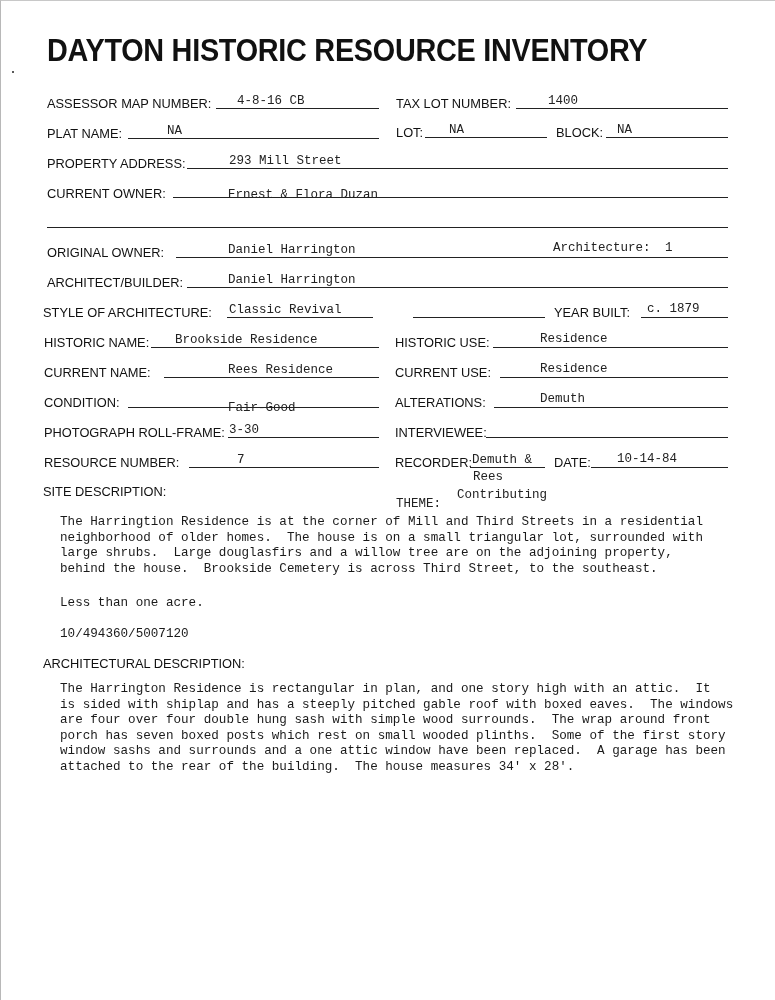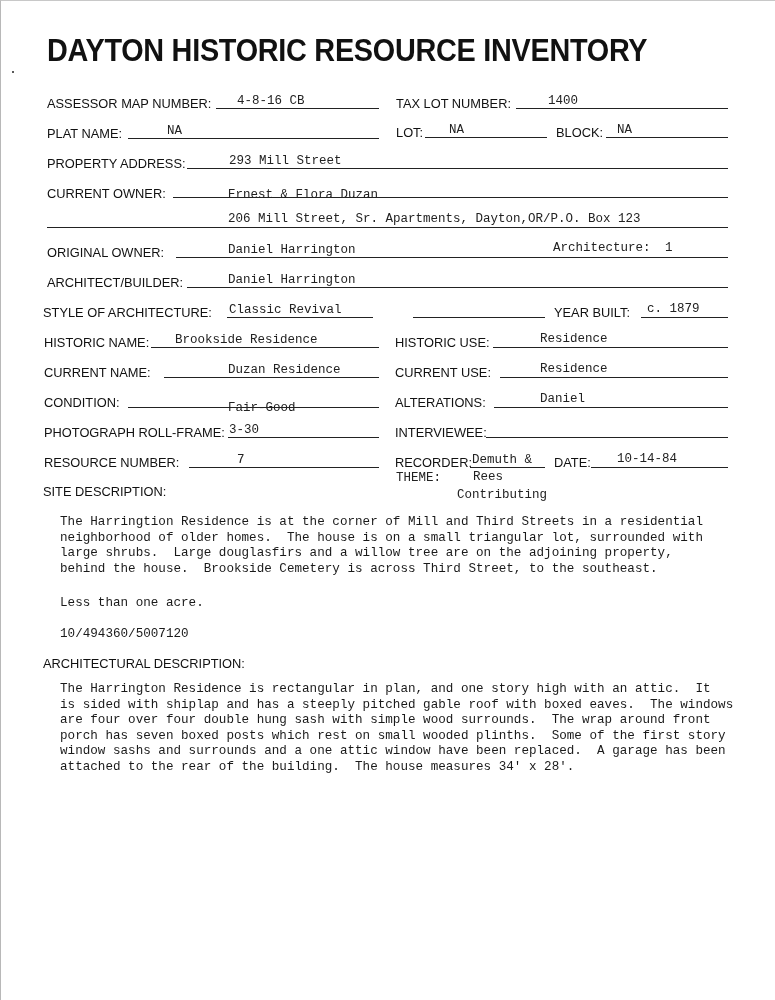--- a/index.html
+++ b/index.html
@@ -48,21 +48,20 @@
 
   <div class="lbl" style="left:46px;top:155px">PROPERTY ADDRESS:</div>
   <div class="rule" style="left:186px;width:541px;top:167px"></div>
   <div class="val" style="left:228px;top:153px">293 Mill Street</div>
 
   <div class="lbl" style="left:46px;top:185px">CURRENT OWNER:</div>
   <div class="rule" style="left:172px;width:555px;top:196px"></div>
   <div class="val" style="left:227px;top:187px">Ernest &amp; Flora Duzan</div>
 
   <div class="rule" style="left:46px;width:681px;top:226px"></div>
-  <div class="val" style="left:227px;top:211px">206 Mill Street, Sr. Apartments, Dayton,OR/P.O. Box 123</div>
 
   <div class="lbl" style="left:46px;top:244px">ORIGINAL OWNER:</div>
   <div class="rule" style="left:175px;width:552px;top:256px"></div>
   <div class="val" style="left:227px;top:242px">Daniel Harrington</div>
   <div class="val" style="left:552px;top:240px">Architecture:</div>
   <div class="val" style="left:664px;top:240px">1</div>
 
   <div class="lbl" style="left:46px;top:274px">ARCHITECT/BUILDER:</div>
   <div class="rule" style="left:186px;width:541px;top:286px"></div>
   <div class="val" style="left:227px;top:272px">Daniel Harrington</div>
@@ -79,33 +78,33 @@
   <div class="lbl" style="left:43px;top:334px">HISTORIC NAME:</div>
   <div class="rule" style="left:150px;width:228px;top:346px"></div>
   <div class="val" style="left:174px;top:332px">Brookside Residence</div>
 
   <div class="lbl" style="left:394px;top:334px">HISTORIC USE:</div>
   <div class="rule" style="left:492px;width:235px;top:346px"></div>
   <div class="val" style="left:539px;top:331px">Residence</div>
 
   <div class="lbl" style="left:43px;top:364px">CURRENT NAME:</div>
   <div class="rule" style="left:163px;width:215px;top:376px"></div>
-  <div class="val" style="left:227px;top:362px">Duzan Residence</div>
+  <div class="val" style="left:227px;top:362px">Rees Residence</div>
 
   <div class="lbl" style="left:394px;top:364px">CURRENT USE:</div>
   <div class="rule" style="left:499px;width:228px;top:376px"></div>
   <div class="val" style="left:539px;top:361px">Residence</div>
 
   <div class="lbl" style="left:43px;top:394px">CONDITION:</div>
   <div class="rule" style="left:127px;width:251px;top:406px"></div>
   <div class="val" style="left:227px;top:400px">Fair-Good</div>
 
   <div class="lbl" style="left:394px;top:394px">ALTERATIONS:</div>
   <div class="rule" style="left:493px;width:234px;top:406px"></div>
-  <div class="val" style="left:539px;top:391px">Daniel</div>
+  <div class="val" style="left:539px;top:391px">Demuth</div>
 
   <div class="lbl" style="left:43px;top:424px">PHOTOGRAPH ROLL-FRAME:</div>
   <div class="rule" style="left:227px;width:151px;top:436px"></div>
   <div class="val" style="left:228px;top:422px">3-30</div>
 
   <div class="lbl" style="left:394px;top:424px">INTERVIEWEE:</div>
   <div class="rule" style="left:485px;width:242px;top:436px"></div>
 
   <div class="lbl" style="left:43px;top:454px">RESOURCE NUMBER:</div>
   <div class="rule" style="left:188px;width:190px;top:466px"></div>
@@ -114,21 +113,21 @@
   <div class="lbl" style="left:394px;top:454px">RECORDER:</div>
   <div class="rule" style="left:469px;width:75px;top:466px"></div>
   <div class="val" style="left:471px;top:452px">Demuth &amp;</div>
   <div class="val" style="left:472px;top:469px">Rees</div>
 
   <div class="lbl" style="left:553px;top:454px">DATE:</div>
   <div class="rule" style="left:590px;width:137px;top:466px"></div>
   <div class="val" style="left:616px;top:451px">10-14-84</div>
 
   <div class="lbl" style="left:42px;top:483px">SITE DESCRIPTION:</div>
-  <div class="val" style="left:395px;top:470px">THEME:</div>
+  <div class="val" style="left:395px;top:496px">THEME:</div>
   <div class="val" style="left:456px;top:487px">Contributing</div>
 
   <div class="body" style="top:513px"><div>The Harringtion Residence is at the corner of Mill and Third Streets in a residential</div><div>neighborhood of older homes.  The house is on a small triangular lot, surrounded with</div><div>large shrubs.  Large douglasfirs and a willow tree are on the adjoining property,</div><div>behind the house.  Brookside Cemetery is across Third Street, to the southeast.</div></div>
 
   <div class="body" style="top:594px">Less than one acre.</div>
   <div class="body" style="top:625px">10/494360/5007120</div>
 
   <div class="lbl" style="left:42px;top:655px">ARCHITECTURAL DESCRIPTION:</div>
 
   <div class="body" style="top:680px"><div>The Harrington Residence is rectangular in plan, and one story high with an attic.  It</div><div>is sided with shiplap and has a steeply pitched gable roof with boxed eaves.  The windows</div><div>are four over four double hung sash with simple wood surrounds.  The wrap around front</div><div>porch has seven boxed posts which rest on small wooded plinths.  Some of the first story</div><div>window sashs and surrounds and a one attic window have been replaced.  A garage has been</div><div>attached to the rear of the building.  The house measures 34' x 28'.</div></div>

